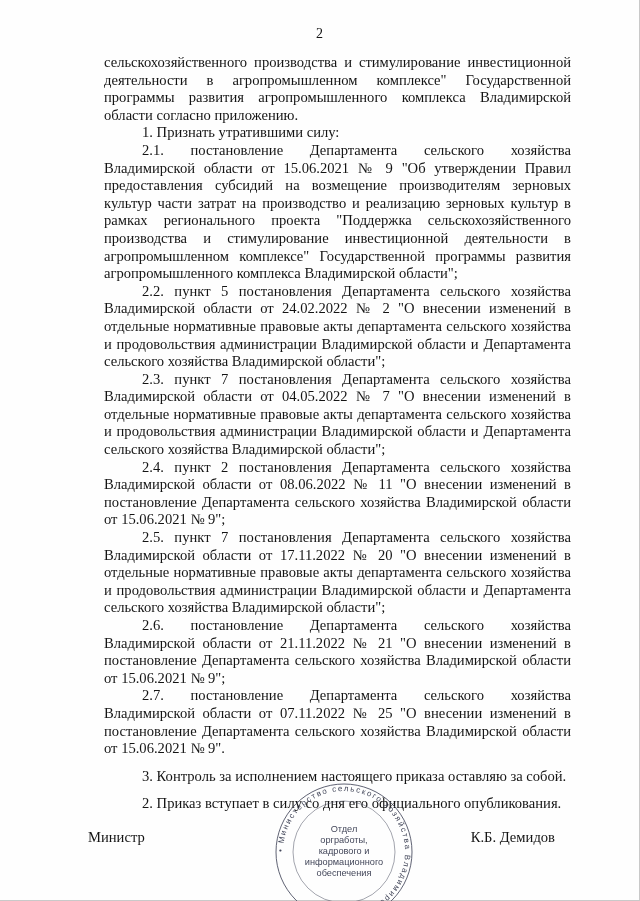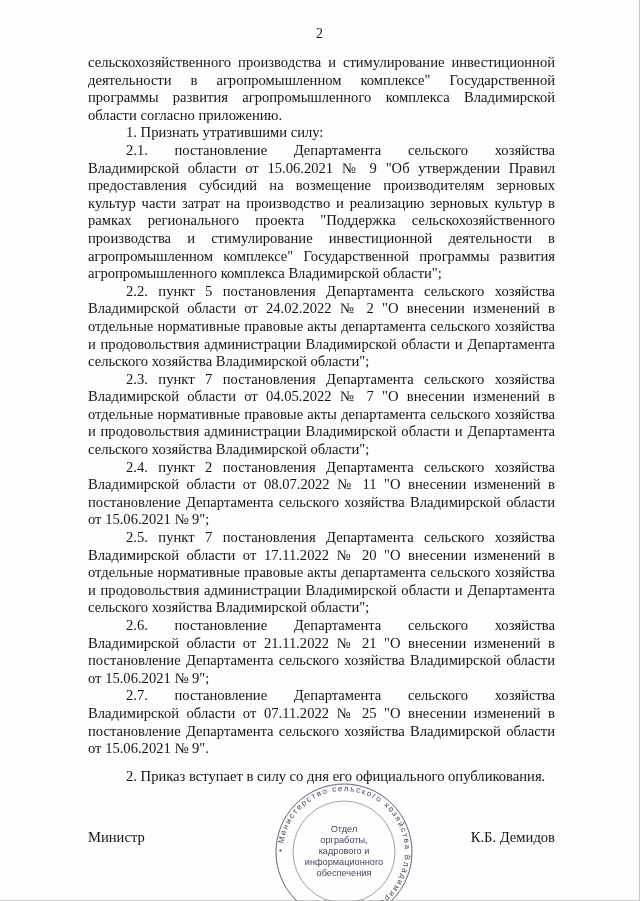--- a/index.html
+++ b/index.html
@@ -19,21 +19,21 @@
     border-bottom: 1px solid #c9c9c9;
   }
   .page-number {
     position: absolute;
     top: 26px; left: 0; right: 0;
     text-align: center;
     font-size: 14px;
   }
   .content {
     position: absolute;
-    top: 54px; left: 88px;
+    top: 54px; left: 104px;
     width: 467px;
     font-size: 14.6px;
     line-height: 17.6px;
     text-align: justify;
   }
   .content p { margin: 0; }
   .content p.indent { text-indent: 38px; }
   .content p.gap { margin-top: 10px; }
   .sig-row {
     position: absolute;
@@ -68,24 +68,25 @@
 <div class="page">
 
   <div class="page-number">2</div>
 
   <div class="content">
     <p>сельскохозяйственного производства и стимулирование инвестиционной деятельности в агропромышленном комплексе" Государственной программы развития агропромышленного комплекса Владимирской области согласно приложению.</p>
     <p class="indent">1. Признать утратившими силу:</p>
     <p class="indent">2.1. постановление Департамента сельского хозяйства Владимирской области от 15.06.2021 № 9 "Об утверждении Правил предоставления субсидий на возмещение производителям зерновых культур части затрат на производство и реализацию зерновых культур в рамках регионального проекта "Поддержка сельскохозяйственного производства и стимулирование инвестиционной деятельности в агропромышленном комплексе" Государственной программы развития агропромышленного комплекса Владимирской области";</p>
     <p class="indent">2.2. пункт 5 постановления Департамента сельского хозяйства Владимирской области от 24.02.2022 № 2 "О внесении изменений в отдельные нормативные правовые акты департамента сельского хозяйства и продовольствия администрации Владимирской области и Департамента сельского хозяйства Владимирской области";</p>
     <p class="indent">2.3. пункт 7 постановления Департамента сельского хозяйства Владимирской области от 04.05.2022 № 7 "О внесении изменений в отдельные нормативные правовые акты департамента сельского хозяйства и продовольствия администрации Владимирской области и Департамента сельского хозяйства Владимирской области";</p>
-    <p class="indent">2.4. пункт 2 постановления Департамента сельского хозяйства Владимирской области от 08.07.2022 № 11 "О внесении изменений в постановление Департамента сельского хозяйства Владимирской области от 15.06.2021 № 9";</p>
+    <p class="indent">2.4. пункт 2 постановления Департамента сельского хозяйства Владимирской области от 08.06.2022 № 11 "О внесении изменений в постановление Департамента сельского хозяйства Владимирской области от 15.06.2021 № 9";</p>
     <p class="indent">2.5. пункт 7 постановления Департамента сельского хозяйства Владимирской области от 17.11.2022 № 20 "О внесении изменений в отдельные нормативные правовые акты департамента сельского хозяйства и продовольствия администрации Владимирской области и Департамента сельского хозяйства Владимирской области";</p>
     <p class="indent">2.6. постановление Департамента сельского хозяйства Владимирской области от 21.11.2022 № 21 "О внесении изменений в постановление Департамента сельского хозяйства Владимирской области от 15.06.2021 № 9";</p>
     <p class="indent">2.7. постановление Департамента сельского хозяйства Владимирской области от 07.11.2022 № 25 "О внесении изменений в постановление Департамента сельского хозяйства Владимирской области от 15.06.2021 № 9".</p>
+    <p class="indent gap">3. Контроль за исполнением настоящего приказа оставляю за собой.</p>
     <p class="indent gap">2. Приказ вступает в силу со дня его официального опубликования.</p>
   </div>
 
   <div class="sig-row">
     <span>Министр</span>
     <span>К.Б. Демидов</span>
   </div>
 
   <div class="stamp">
     <svg viewBox="0 0 144 144">

